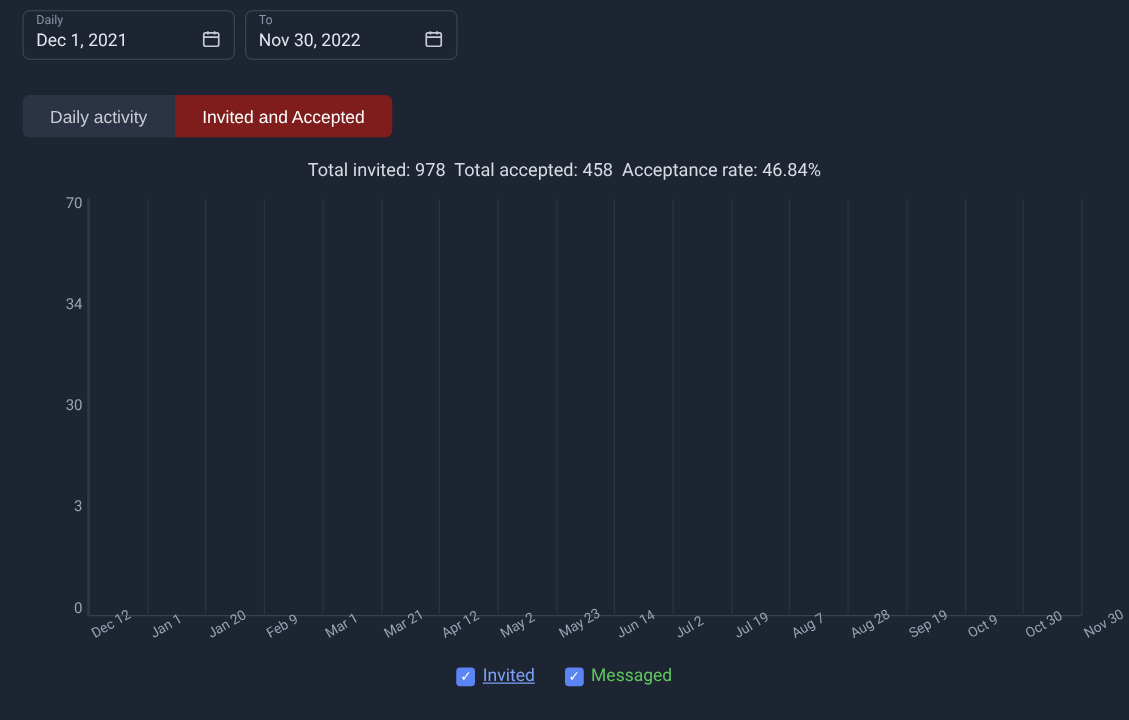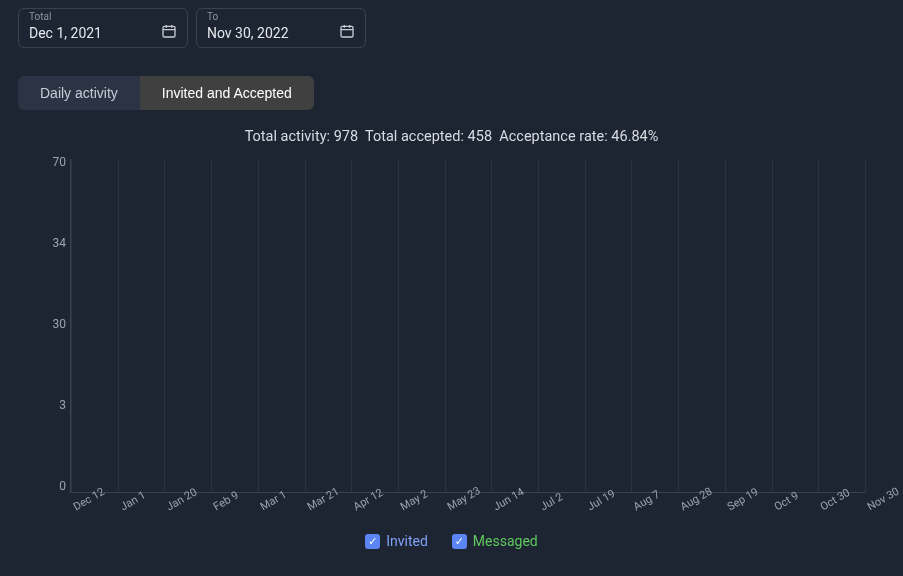--- a/index.html
+++ b/index.html
@@ -59,21 +59,21 @@
     }
     .tab {
       padding: 9px 22px;
       font-size: 14px;
       background: #2b3344;
       color: #c7cbd4;
       cursor: pointer;
       border: none;
     }
     .tab.active {
-      background: #404040;
+      background: #7f1d1d;
       color: #ffffff;
     }
     .summary {
       text-align: center;
       font-size: 14.5px;
       color: #d8dbe2;
       margin-bottom: 10px;
     }
     .chart-area {
       position: relative;
@@ -169,29 +169,29 @@
       width: 15px;
       height: 15px;
       border-radius: 3px;
       background: #5b84f5;
       display: flex;
       align-items: center;
       justify-content: center;
       color: white;
       font-size: 11px;
     }
-    .lg-inv { color: #7ea1f7; }
+    .lg-inv { color: #7ea1f7; text-decoration: underline; }
     .lg-acc { color: #5fc85f; }
   </style>
 </head>
 <body>
 
 <div class="date-row">
   <div class="date-field">
-    <span class="lbl">Total</span>
+    <span class="lbl">Daily</span>
     <span class="val">Dec 1, 2021</span>
     <svg class="cal-icon" viewBox="0 0 24 24" fill="none" stroke="#c7cbd4" stroke-width="2">
         <rect x="3" y="5" width="18" height="16" rx="2"></rect>
         <path d="M3 10h18M8 3v4M16 3v4"></path>
       </svg>
   </div>
   <div class="date-field">
     <span class="lbl">To</span>
     <span class="val">Nov 30, 2022</span>
     <svg class="cal-icon" viewBox="0 0 24 24" fill="none" stroke="#c7cbd4" stroke-width="2">
@@ -200,21 +200,21 @@
       </svg>
   </div>
 </div>
 
 <div class="tabs">
   <button class="tab">Daily activity</button>
   <button class="tab active">Invited and Accepted</button>
 </div>
 
 <div class="summary">
-  <span>Total activity:</span>
+  <span>Total invited:</span>
   <span>978</span>&nbsp;
   <span>Total accepted:</span>
   <span>458</span>&nbsp;
   <span>Acceptance rate:</span>
   <span>46.84%</span>
 </div>
 
 <div class="chart-area">
   <div class="y-axis" id="y-axis">
       <div>70</div>

